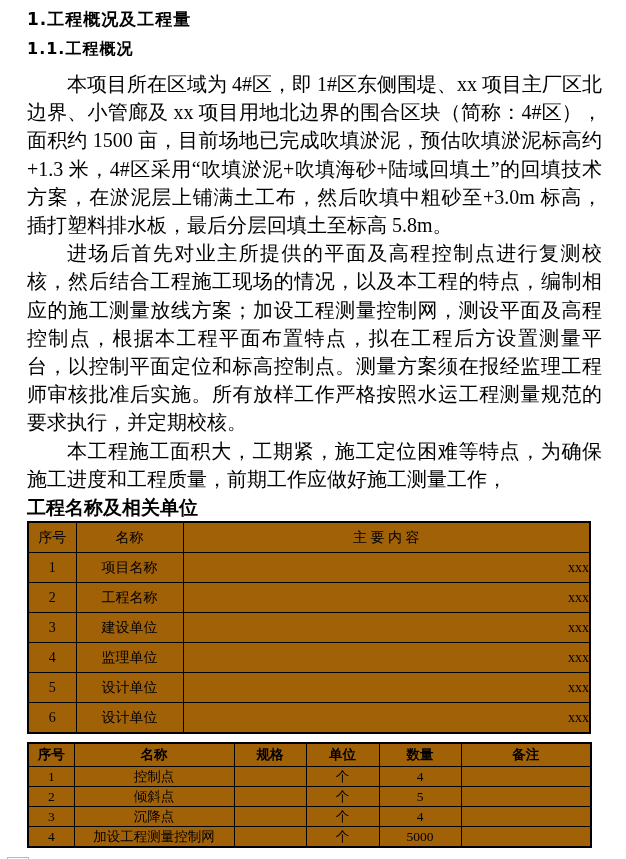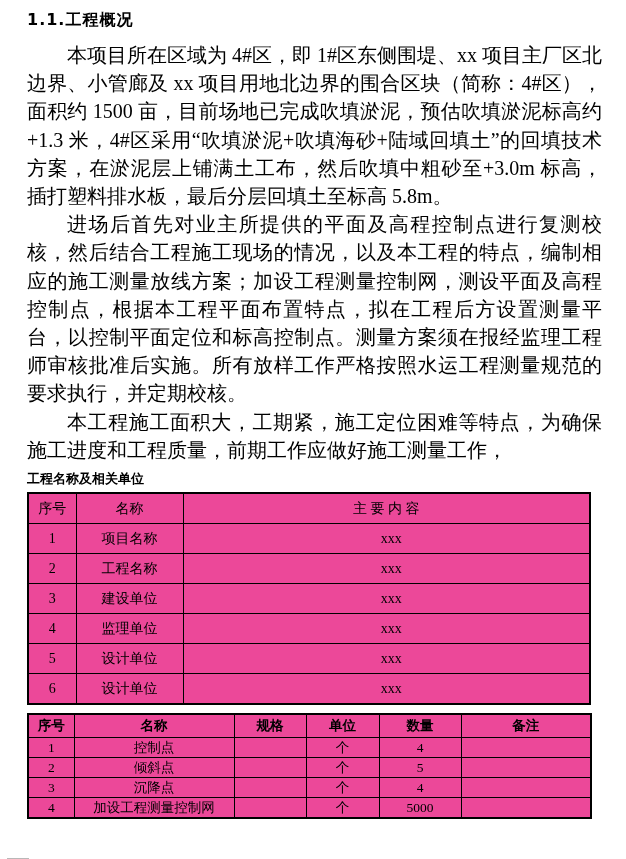--- a/index.html
+++ b/index.html
@@ -18,33 +18,33 @@
     margin:10px 12px 0 27px; font-size:16px; line-height:19px; font-weight:bold;
     font-family:"DejaVu Sans","Liberation Sans",sans-serif; letter-spacing:1px;
   }
   .body-text {
     margin:12px 24px 0 27px; font-size:20px; line-height:28.2px;
     text-align:justify; text-justify:inter-ideograph;
   }
   .body-text p { margin:0; text-indent:2em; }
 
   .table-title {
-    margin:5px 0 0 27px; font-size:13px; line-height:19px; font-weight:bold;
+    margin:5px 0 0 27px; font-size:19px; line-height:19px; font-weight:bold;
     font-family:"DejaVu Sans","Liberation Sans",sans-serif;
   }
 
-  table { border-collapse:collapse; table-layout:fixed; background:#ec4899; }
+  table { border-collapse:collapse; table-layout:fixed; background:#a16207; }
   .t1 {
     margin:4px 0 0 27px; width:562px; border:2px solid #000; font-size:14px;
   }
   .t1 th, .t1 td {
     border:1px solid #000; height:29px; padding:0;
     text-align:center; vertical-align:middle; font-weight:normal;
   }
-  .t1 td.cell-content { text-align:center; padding-left:10px; }
+  .t1 td.cell-content { text-align:right; padding-left:10px; }
 
   .t2 {
     margin:8px 0 0 27px; width:563px; border:2px solid #000; font-size:13.5px;
   }
   .t2 th {
     border:1px solid #000; height:22px; padding:0; text-align:center;
     vertical-align:middle; font-weight:bold;
     font-family:"DejaVu Sans","Liberation Sans",sans-serif;
   }
   .t2 td {
@@ -56,20 +56,21 @@
   .mark-left {
     left:7px; top:848px; width:20px; height:11px;
     border-top:1px solid #b8b8b8; border-left:1px solid #b8b8b8; border-right:1px solid #b8b8b8;
   }
 </style>
 </head>
 <body>
 
 <div class="page">
 
+  <div class="h-main">1.工程概况及工程量</div>
   <div class="h-sub">1.1.工程概况</div>
 
   <div class="body-text">
     <p>本项目所在区域为 4#区，即 1#区东侧围堤、xx 项目主厂区北边界、小管廊及 xx 项目用地北边界的围合区块（简称：4#区），面积约 1500 亩，目前场地已完成吹填淤泥，预估吹填淤泥标高约+1.3 米，4#区采用“吹填淤泥+吹填海砂+陆域回填土”的回填技术方案，在淤泥层上铺满土工布，然后吹填中粗砂至+3.0m 标高，插打塑料排水板，最后分层回填土至标高 5.8m。</p>
     <p>进场后首先对业主所提供的平面及高程控制点进行复测校核，然后结合工程施工现场的情况，以及本工程的特点，编制相应的施工测量放线方案；加设工程测量控制网，测设平面及高程控制点，根据本工程平面布置特点，拟在工程后方设置测量平台，以控制平面定位和标高控制点。测量方案须在报经监理工程师审核批准后实施。所有放样工作严格按照水运工程测量规范的要求执行，并定期校核。</p>
     <p>本工程施工面积大，工期紧，施工定位困难等特点，为确保施工进度和工程质量，前期工作应做好施工测量工作，</p>
   </div>
 
   <div class="table-title">工程名称及相关单位</div>
 

